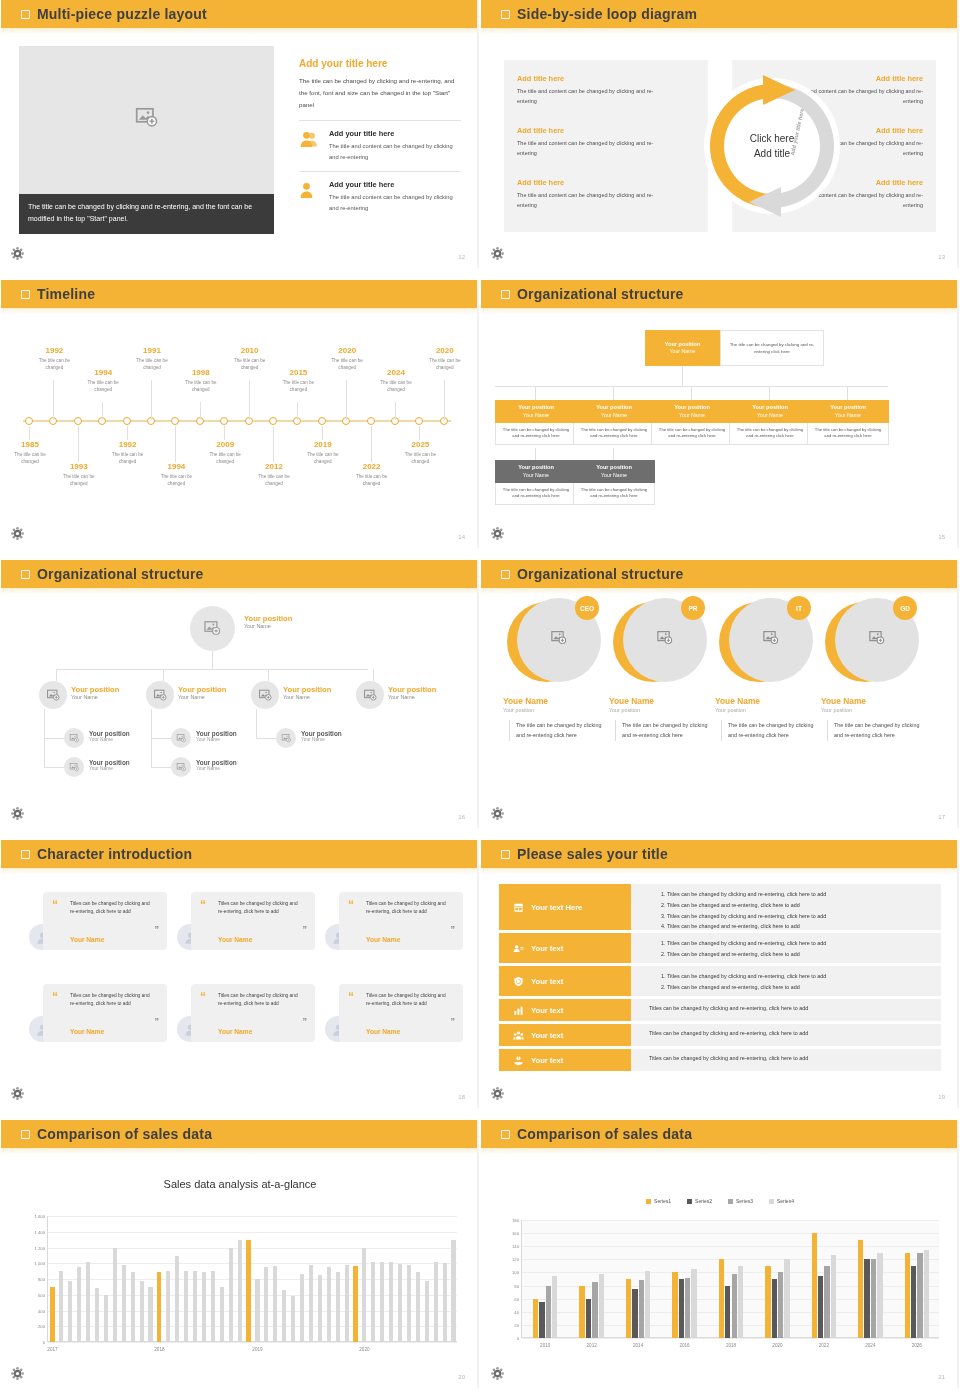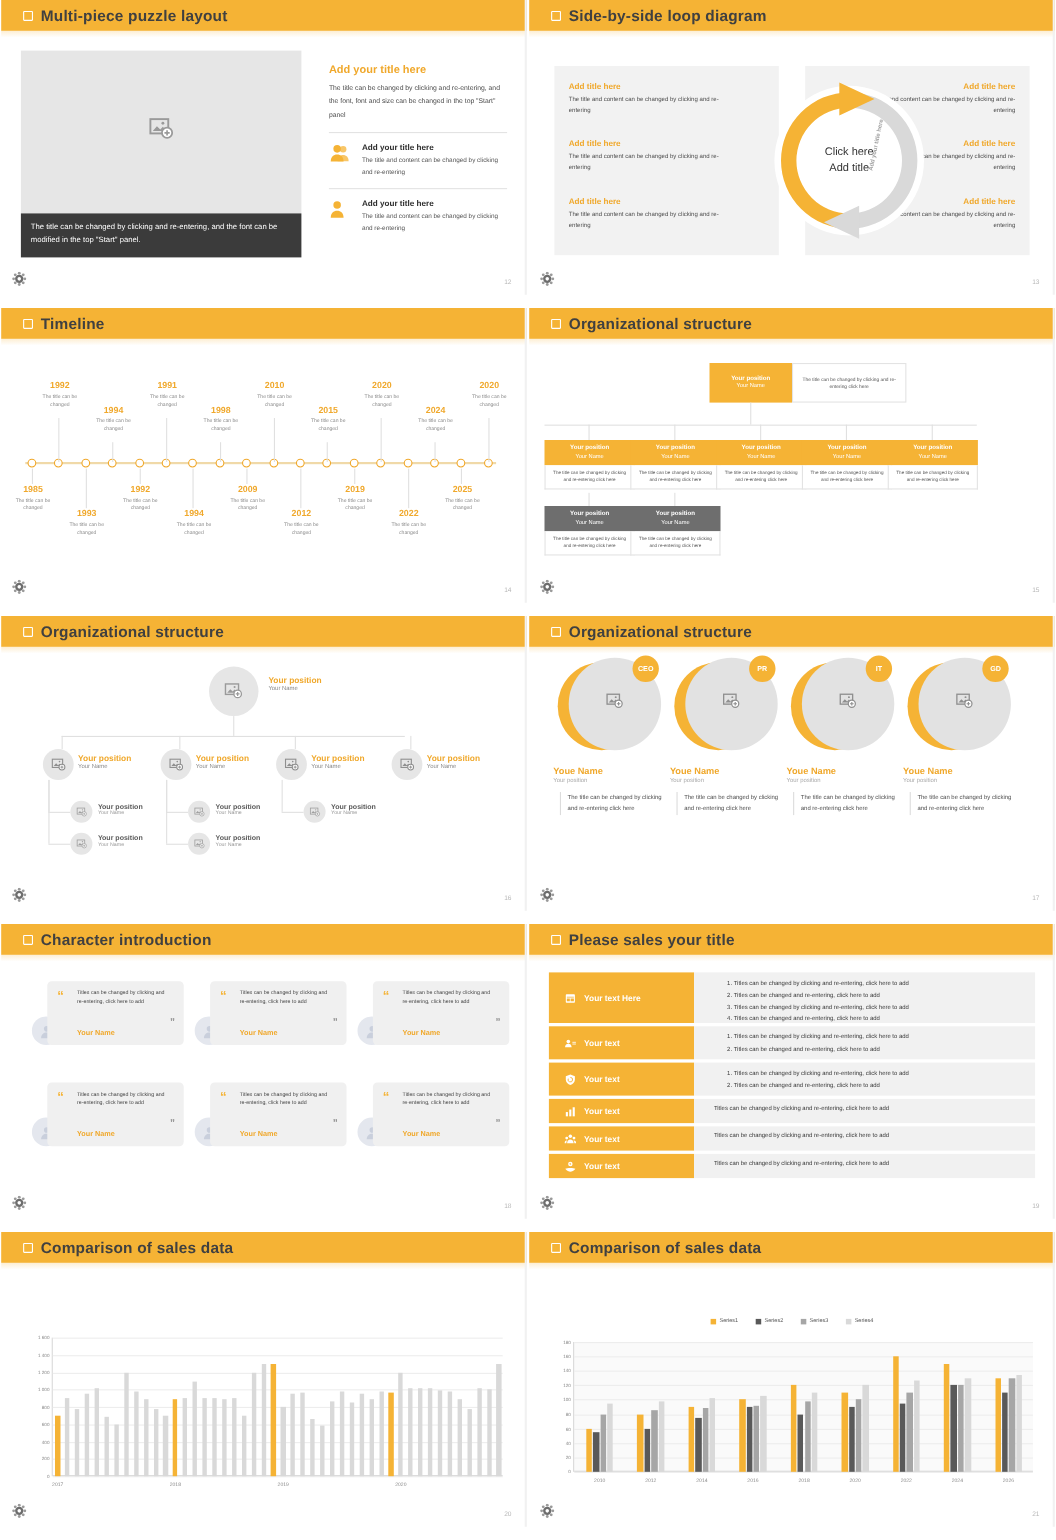--- a/index.html
+++ b/index.html
@@ -993,20 +993,21 @@
             <circle cx="5.3" cy="18.7" r="2.4" fill="#9a9a9a"></circle>
             <circle cx="2.5" cy="12.0" r="2.4" fill="#9a9a9a"></circle>
             <circle cx="5.3" cy="5.3" r="2.4" fill="#9a9a9a"></circle>
             <circle cx="12.0" cy="2.5" r="2.4" fill="#9a9a9a"></circle>
             <circle cx="18.7" cy="5.3" r="2.4" fill="#9a9a9a"></circle>
             <circle cx="12" cy="12" r="7" fill="#6d6d6d"></circle>
             <circle cx="12" cy="12" r="3" fill="#ffffff"></circle>
           </svg>
           <div class="pgnum">20</div>
           <div class="rgt-edge"></div>
+          <div class="ch-title" style="top:58px;">Sales data analysis at-a-glance</div>
           <div class="plot" style="left:46px; top:96px; width:410px; height:126px; background:transparent;">
             <div class="gl" style="top:126px;"></div>
             <div class="ytick" style="top:126px;">0</div>
             <div class="gl" style="top:110.25px;"></div>
             <div class="ytick" style="top:110.25px;">200</div>
             <div class="gl" style="top:94.5px;"></div>
             <div class="ytick" style="top:94.5px;">400</div>
             <div class="gl" style="top:78.75px;"></div>
             <div class="ytick" style="top:78.75px;">600</div>
             <div class="gl" style="top:63px;"></div>

